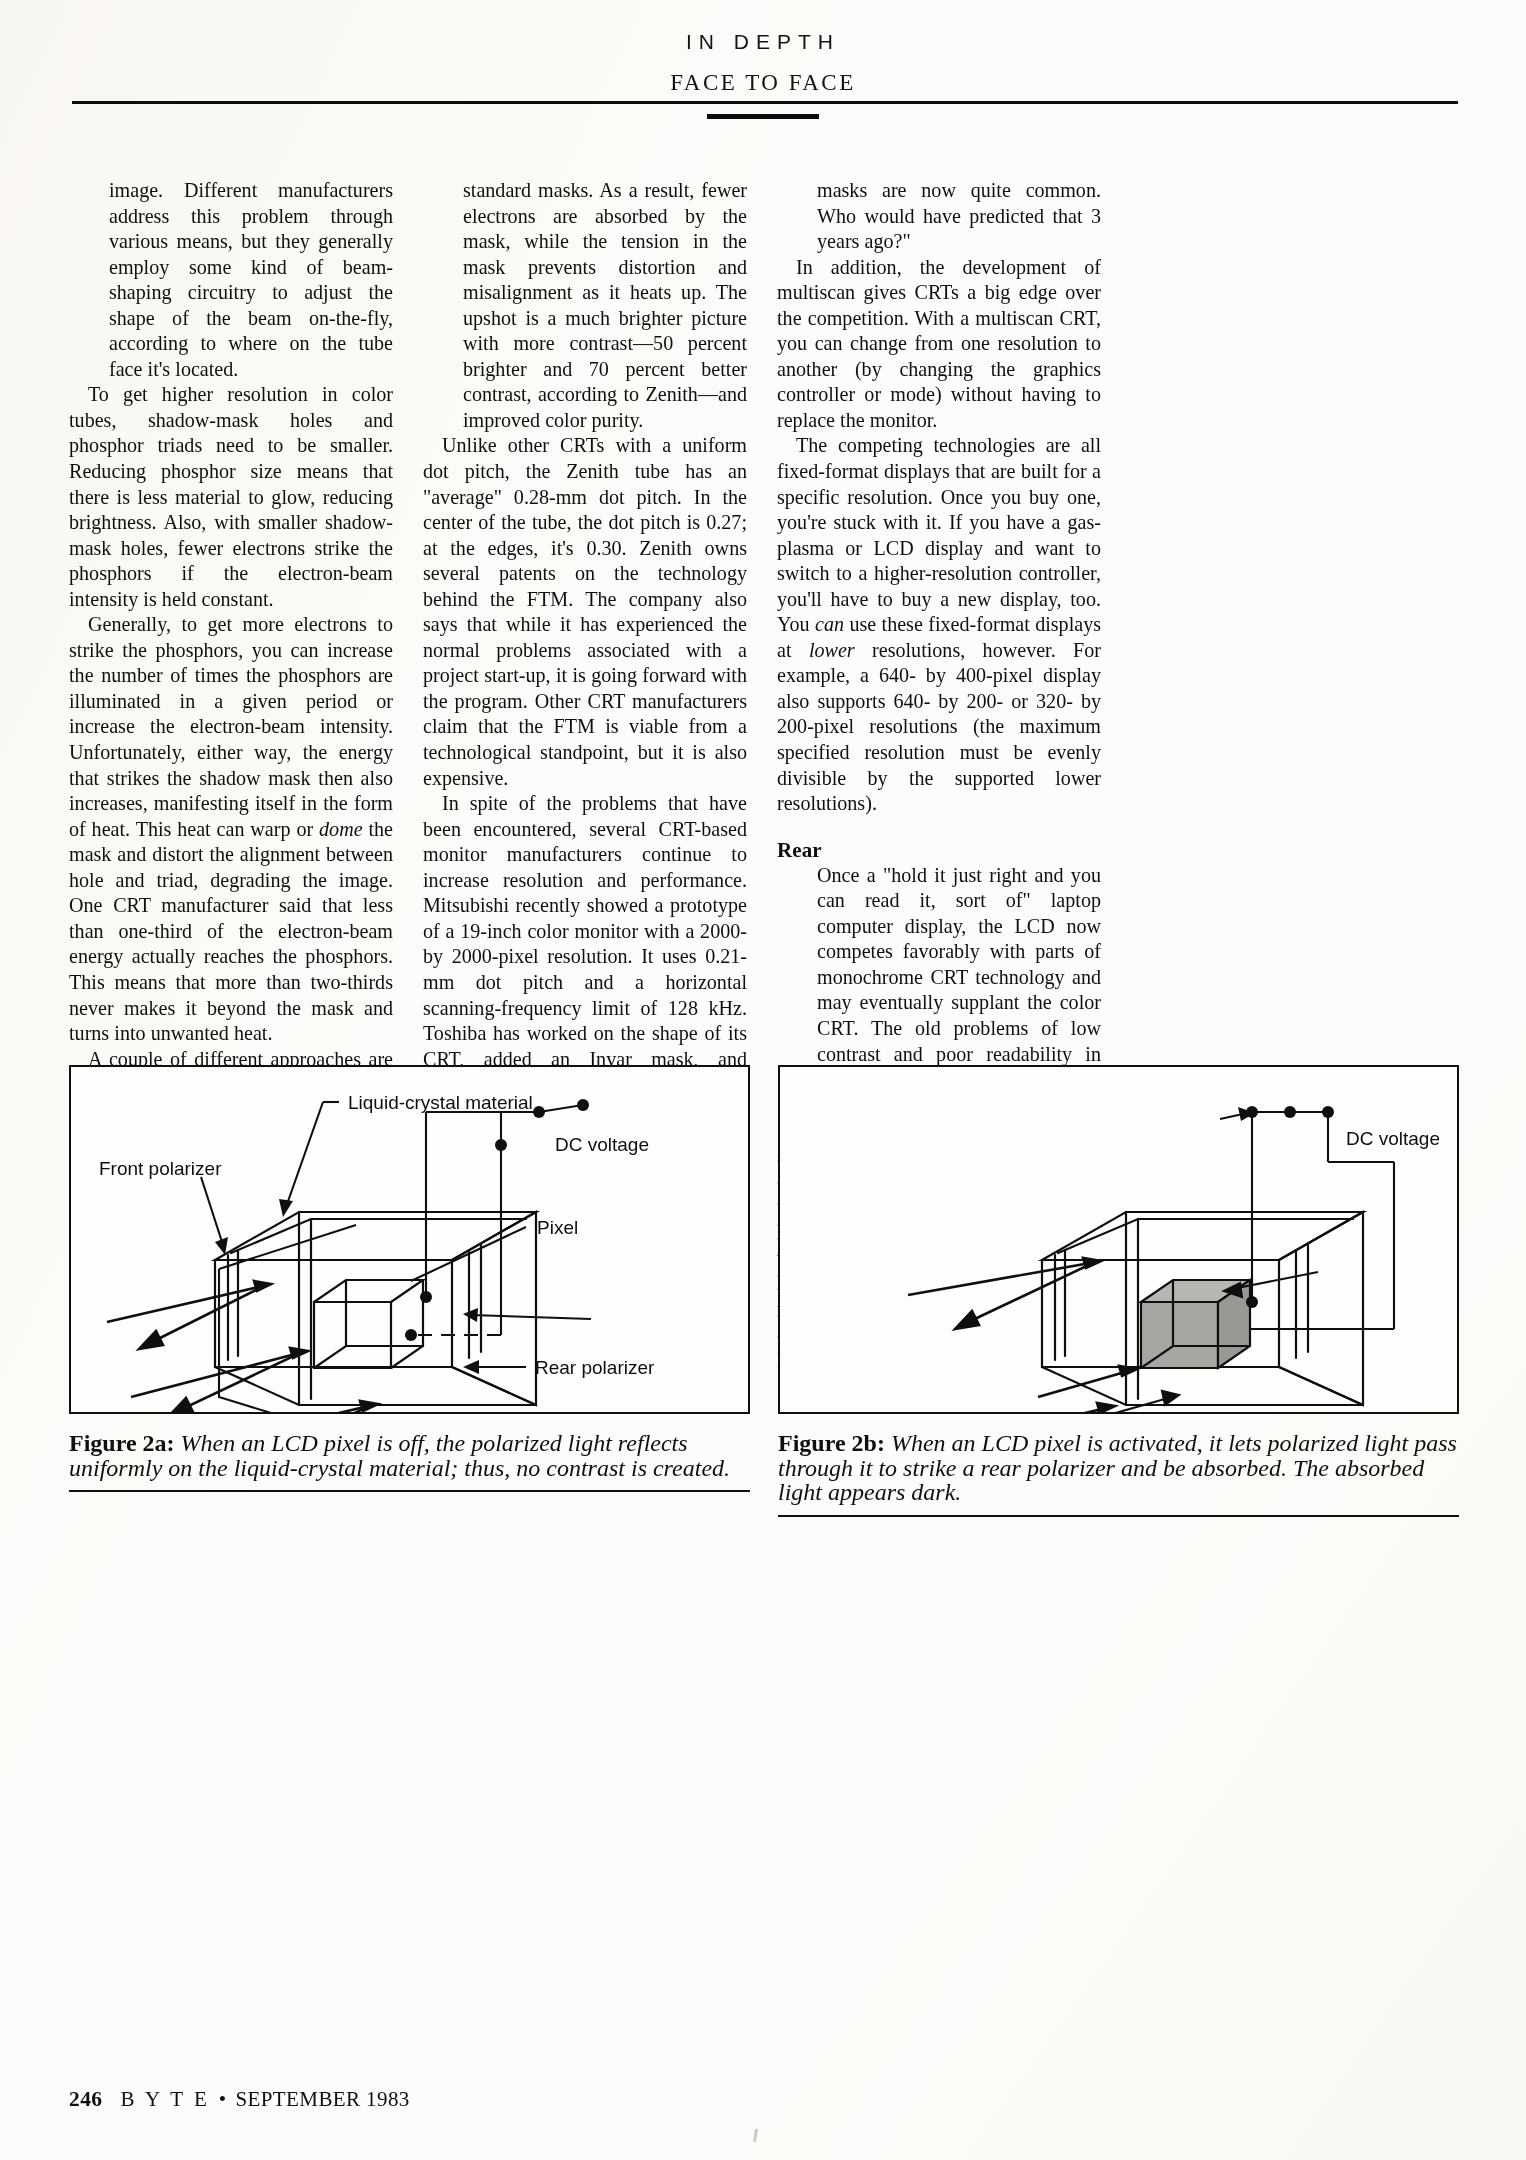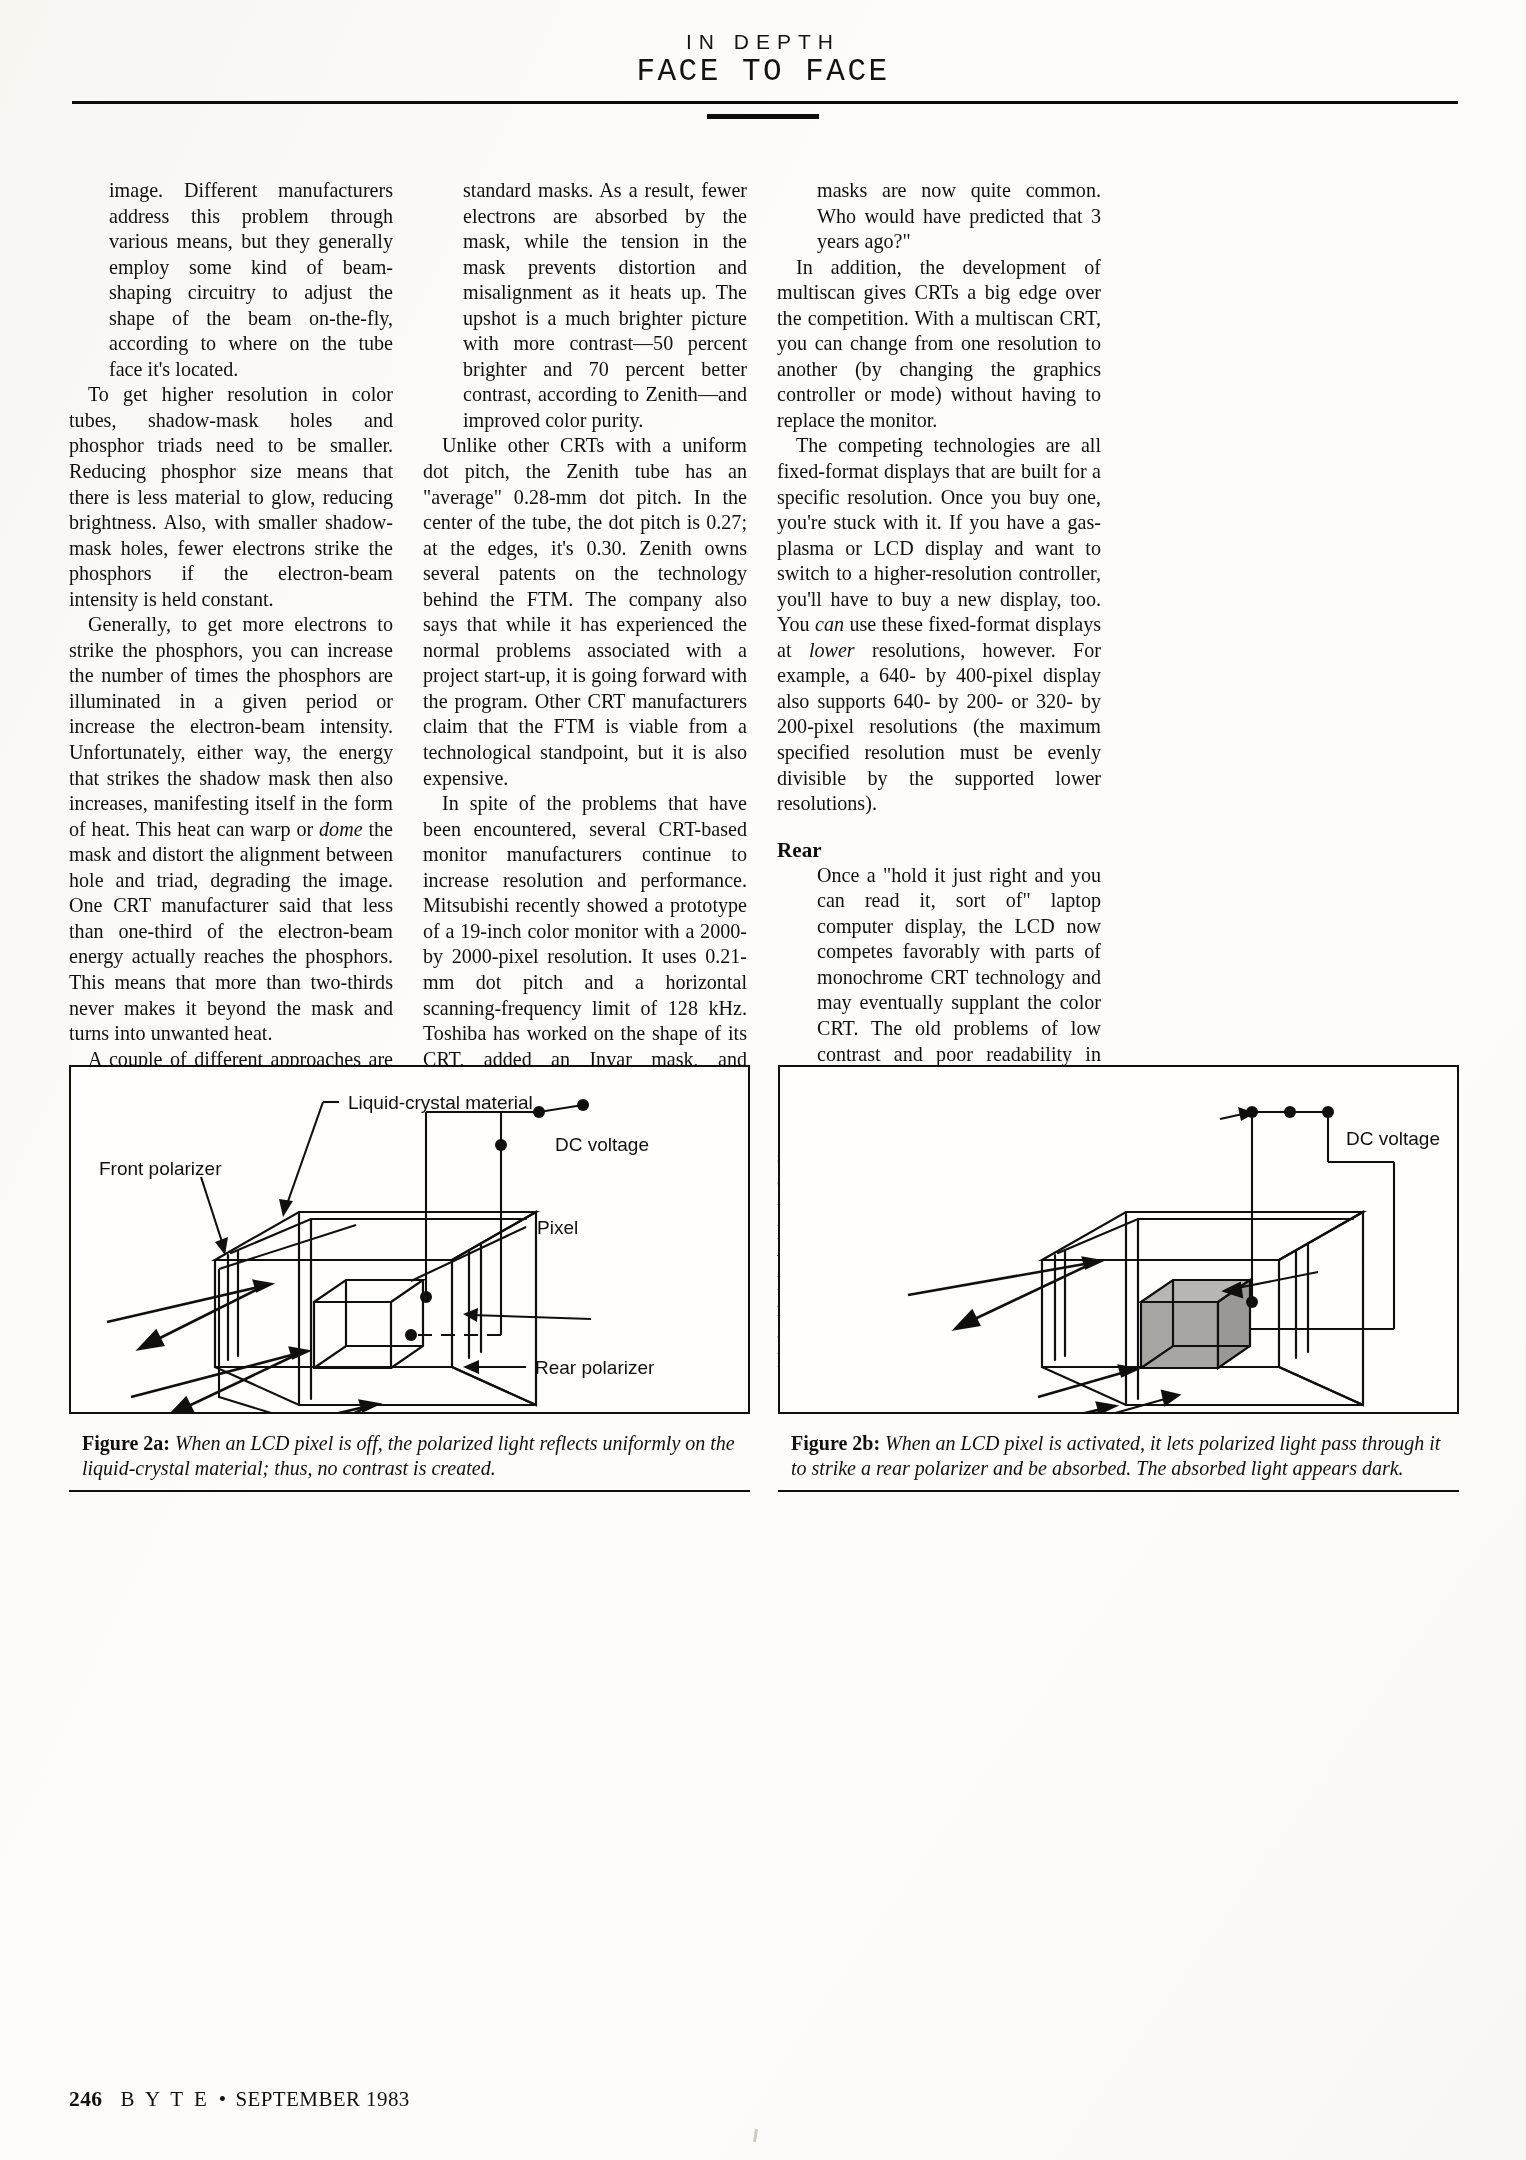--- a/index.html
+++ b/index.html
@@ -22,22 +22,23 @@
 
   
   .runhead{
     position:absolute;left:0;right:0;top:30px;text-align:center;
   }
   .runhead .kicker{
     font-family:"Liberation Sans", sans-serif;
     font-size:21px;letter-spacing:7px;color:#141312;font-weight:400;
   }
   .runhead .section{
-    font-family:Liberation Mono, monospace;
-    font-size:31px;letter-spacing:2.5px;color:#131211;
+    margin-top:16px;
+    font-family:Liberation Serif, serif;
+    font-size:23px;letter-spacing:2.5px;color:#131211;
   }
   .rule-top{
     position:absolute;left:72px;right:68px;top:101px;height:3px;background:#0d0c0b;
   }
   .rule-tab{
     position:absolute;left:50%;transform:translateX(-50%);top:114px;
     width:112px;height:5px;background:#0d0c0b;
   }
 
   
@@ -75,24 +76,23 @@
   }
   .figblock{width:681px;}
   .figbox{
     border:2px solid #100f0d;
     height:349px;position:relative;background:#fffefc;
     box-sizing:border-box;
   }
   .figbox svg{display:block;width:100%;height:100%;}
   .figcap{
     margin-top:17px;
-    font-size:20px;line-height:24.5px;
+    font-size:24px;line-height:24.5px;
     font-style:italic;
     text-align:left;
-    margin-left:13px;
   }
   .figcap b{font-style:normal;font-weight:bold;}
   .caprule{
     margin-top:10px;height:2px;background:#100f0d;width:100%;
   }
 
   
   .footer{
     position:absolute;left:69px;bottom:48px;
     font-size:21px;letter-spacing:0.4px;

